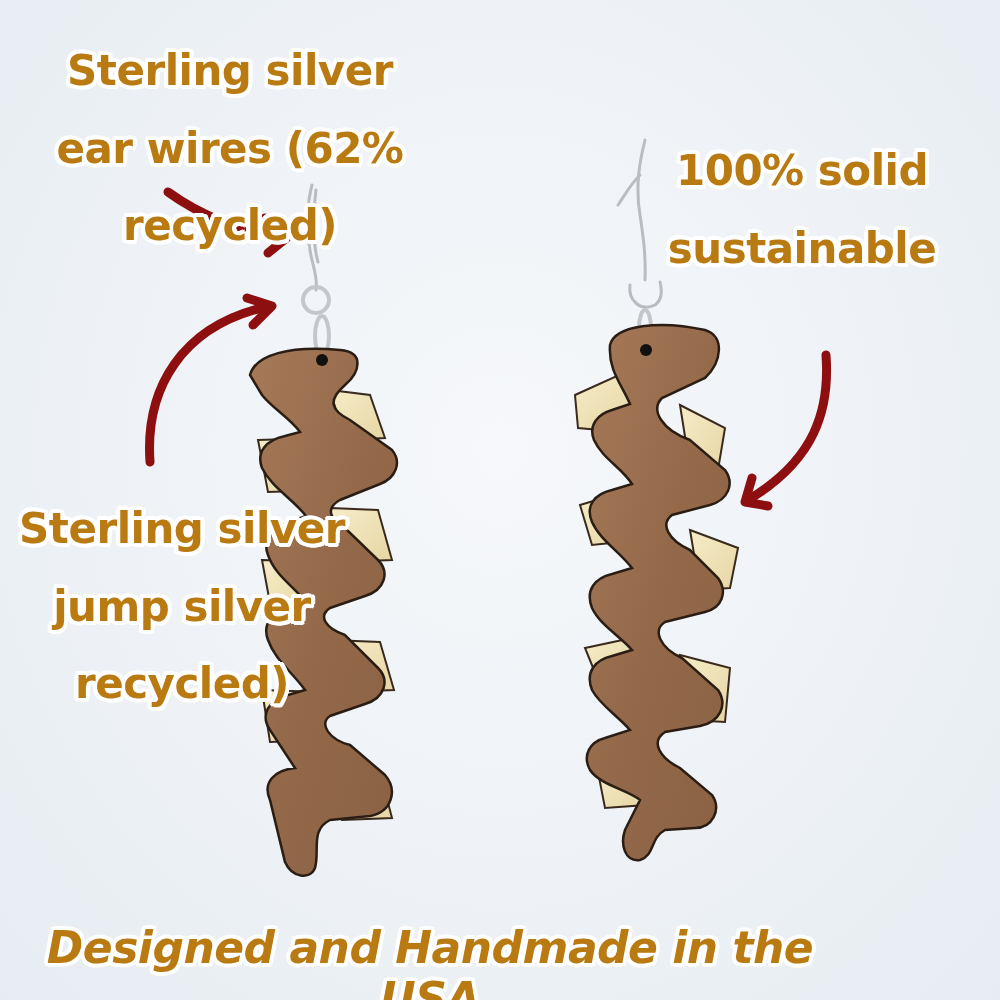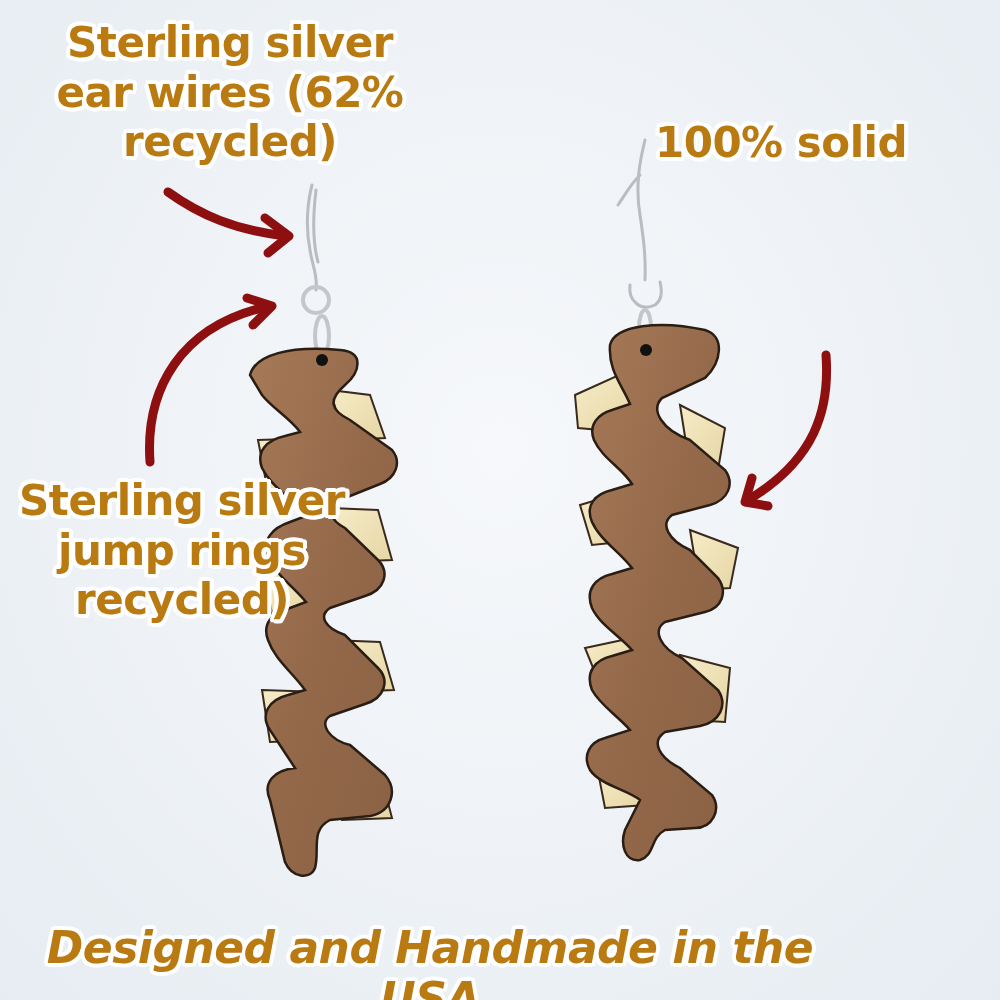--- a/index.html
+++ b/index.html
@@ -19,23 +19,23 @@
       font-weight: bold;
       text-align: center;
       color: #b97a12;
       line-height: 1.18;
       letter-spacing: -0.5px;
       text-shadow:
         -3px -3px 0 #fff, 3px -3px 0 #fff, -3px 3px 0 #fff, 3px 3px 0 #fff,
         0 -4px 0 #fff, 0 4px 0 #fff, -4px 0 0 #fff, 4px 0 0 #fff,
         -2px -4px 0 #fff, 2px 4px 0 #fff, -4px 2px 0 #fff, 4px -2px 0 #fff;
     }
-    .label span { display: block; white-space: nowrap; }
+    .label span { display: block; white-space: nowrap; margin-top: 28px; }
     .label-earwires { left: 50px; top: 18px; width: 360px; font-size: 42px; }
-    .label-wood { left: 596px; top: 118px; width: 370px; font-size: 42px; }
+    .label-wood { left: 617px; top: 118px; width: 370px; font-size: 42px; }
     .label-jumprings { left: 12px; top: 476px; width: 340px; font-size: 42px; }
     .footer-tagline {
       position: absolute; left: 0; top: 922px; width: 860px;
       text-align: center; font-size: 44px; font-style: italic; font-weight: bold;
       color: #b97a12;
       letter-spacing: -0.5px;
       text-shadow:
         -3px -3px 0 #fff, 3px -3px 0 #fff, -3px 3px 0 #fff, 3px 3px 0 #fff,
         0 -4px 0 #fff, 0 4px 0 #fff, -4px 0 0 #fff, 4px 0 0 #fff;
     }
@@ -195,21 +195,22 @@
 </svg>
 
 <div class="label label-earwires">
   <span>Sterling silver</span>
   <span>ear wires (62%</span>
   <span>recycled)</span>
 </div>
 
 <div class="label label-wood">
   <span>100% solid</span>
+  <span>sustainable</span>
 </div>
 
 <div class="label label-jumprings">
   <span>Sterling silver</span>
-  <span>jump rings</span>
+  <span>jump silver</span>
   <span>recycled)</span>
 </div>
 
 <div class="footer-tagline">Designed and Handmade in the USA</div>
 
 </body></html>

